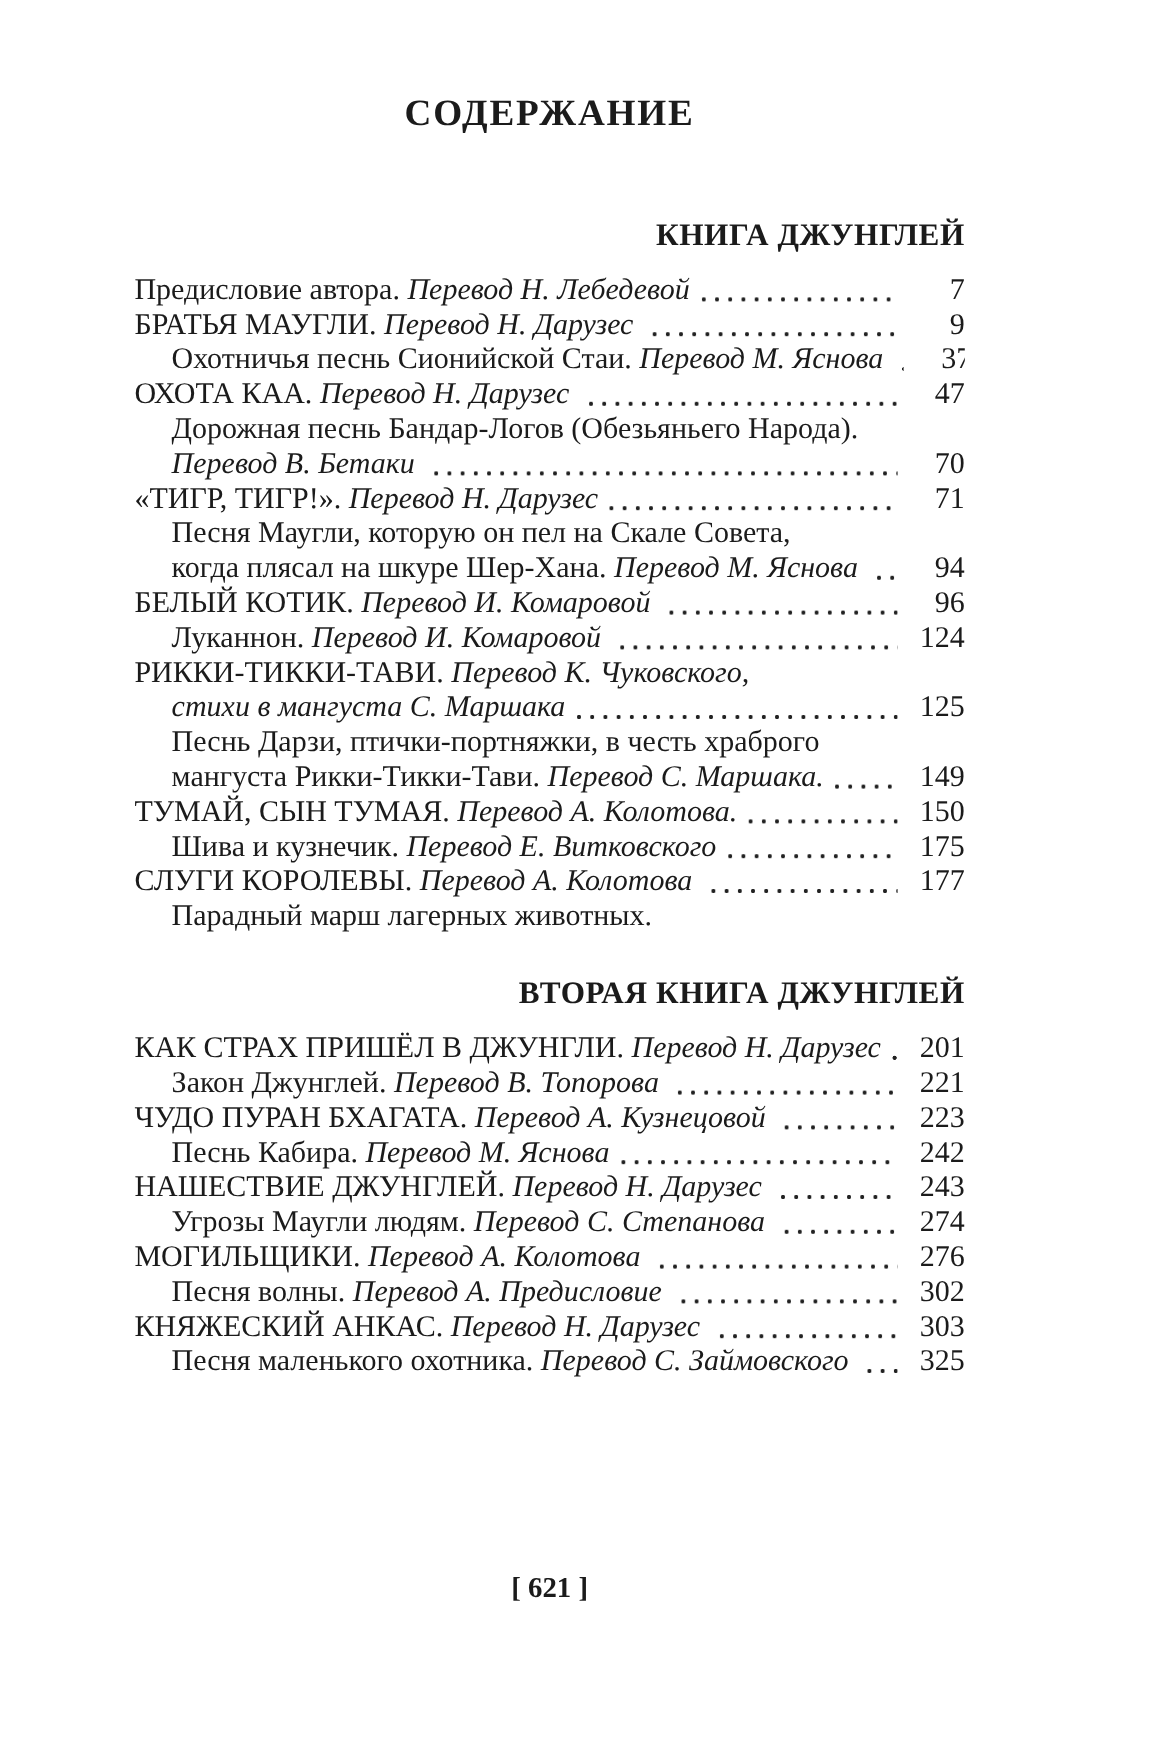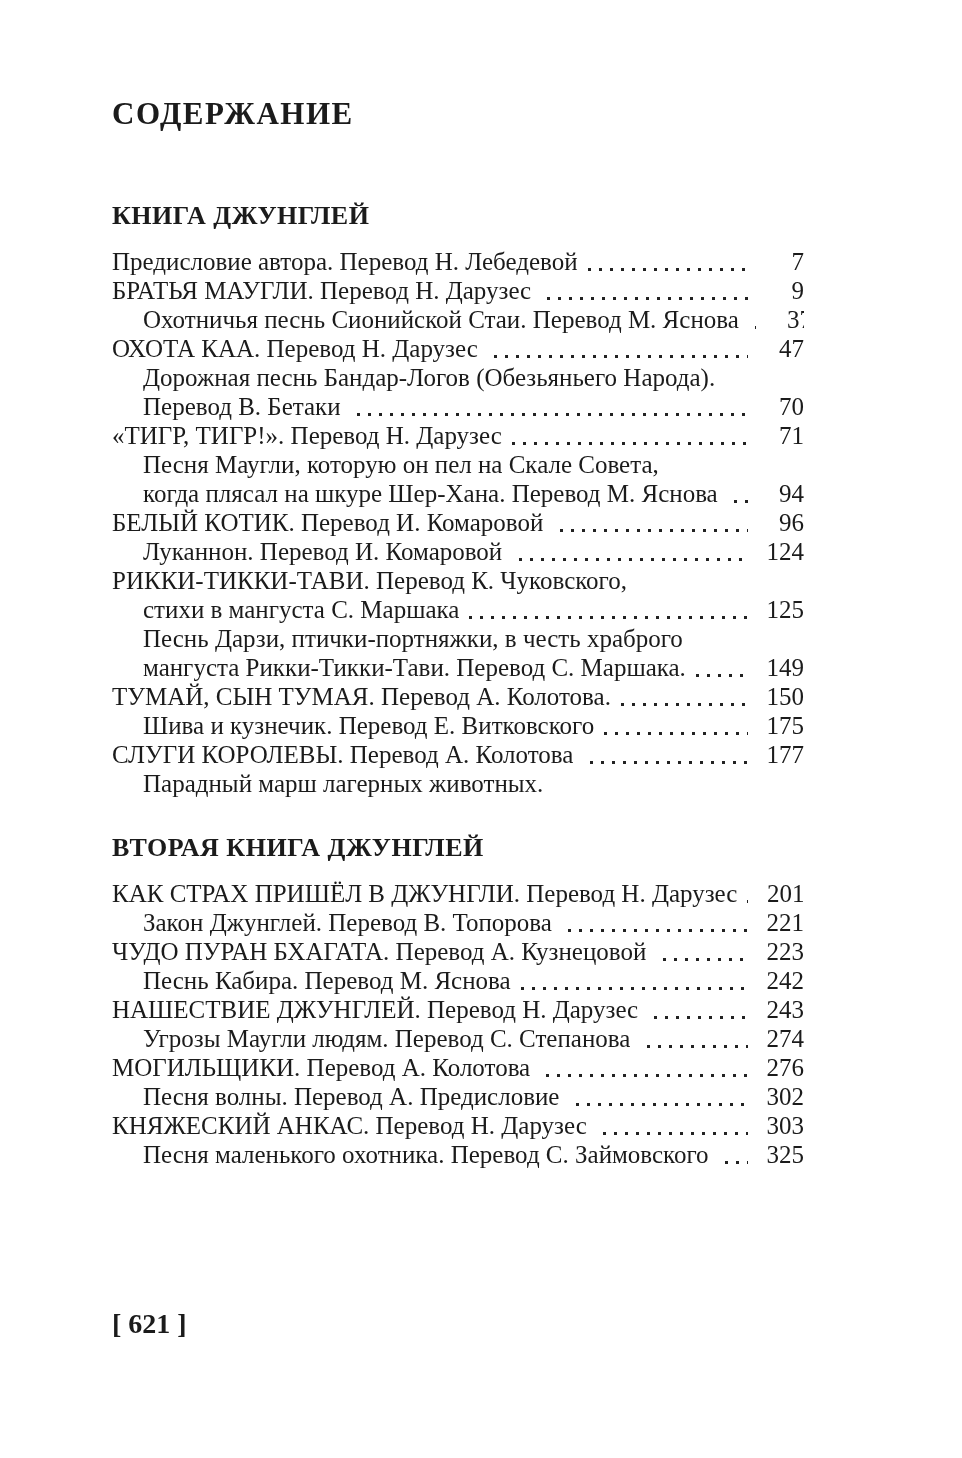--- a/index.html
+++ b/index.html
@@ -12,49 +12,50 @@
     color: #1b1b1b;
     overflow: hidden;
   }
   .content {
     position: absolute;
     left: 112px;
     top: 0;
     width: 692px;
   }
   .doc-title {
-    margin: 96px 0 0 0;
+    margin: 76px 0 0 0;
+    text-align: center;
     font-size: 31px;
     line-height: 35px;
     font-weight: bold;
     letter-spacing: 1.5px;
   }
   .toc-section { margin: 0; }
   .section-heading {
     margin: 0;
-    text-align: left;
+    text-align: right;
     font-size: 26px;
     line-height: 31px;
     font-weight: bold;
     letter-spacing: 0.5px;
   }
   .toc-section[data-section="0"] .section-heading { margin-top: 69px; }
   .toc-section[data-section="1"] .section-heading { margin-top: 34px; }
   .lines { margin-top: 16px; }
   .line {
     display: flex;
     align-items: center;
     font-size: 25px;
     line-height: 29px;
     height: 29px;
     overflow: hidden;
   }
   .line.indented { padding-left: 31px; }
   .t-regular, .t-italic, .page-num, .footer { white-space: pre; }
-  .t-italic { }
+  .t-italic { font-style: italic; }
   .dots {
     flex: 1 1 0;
     min-width: 5px;
     align-self: flex-end;
     height: 5px;
     margin: 0 10px 4px 6px;
     background-image: radial-gradient(circle, #222222 1.5px, rgba(0,0,0,0) 2px);
     background-size: 11px 5px;
     background-repeat: repeat-x;
     background-position: left bottom;
@@ -62,21 +63,22 @@
   .page-num {
     flex: 0 0 auto;
     width: 46px;
     text-align: right;
   }
   .footer {
     position: absolute;
     left: 112px;
     top: 1310px;
     width: 692px;
-    font-size: 28px;
+    text-align: center;
+    font-size: 24px;
     line-height: 28px;
     font-weight: bold;
   }
 </style>
 </head>
 <body>
 
 <div class="page">
   <div class="content">
     <h1 class="doc-title">СОДЕРЖАНИЕ</h1>

